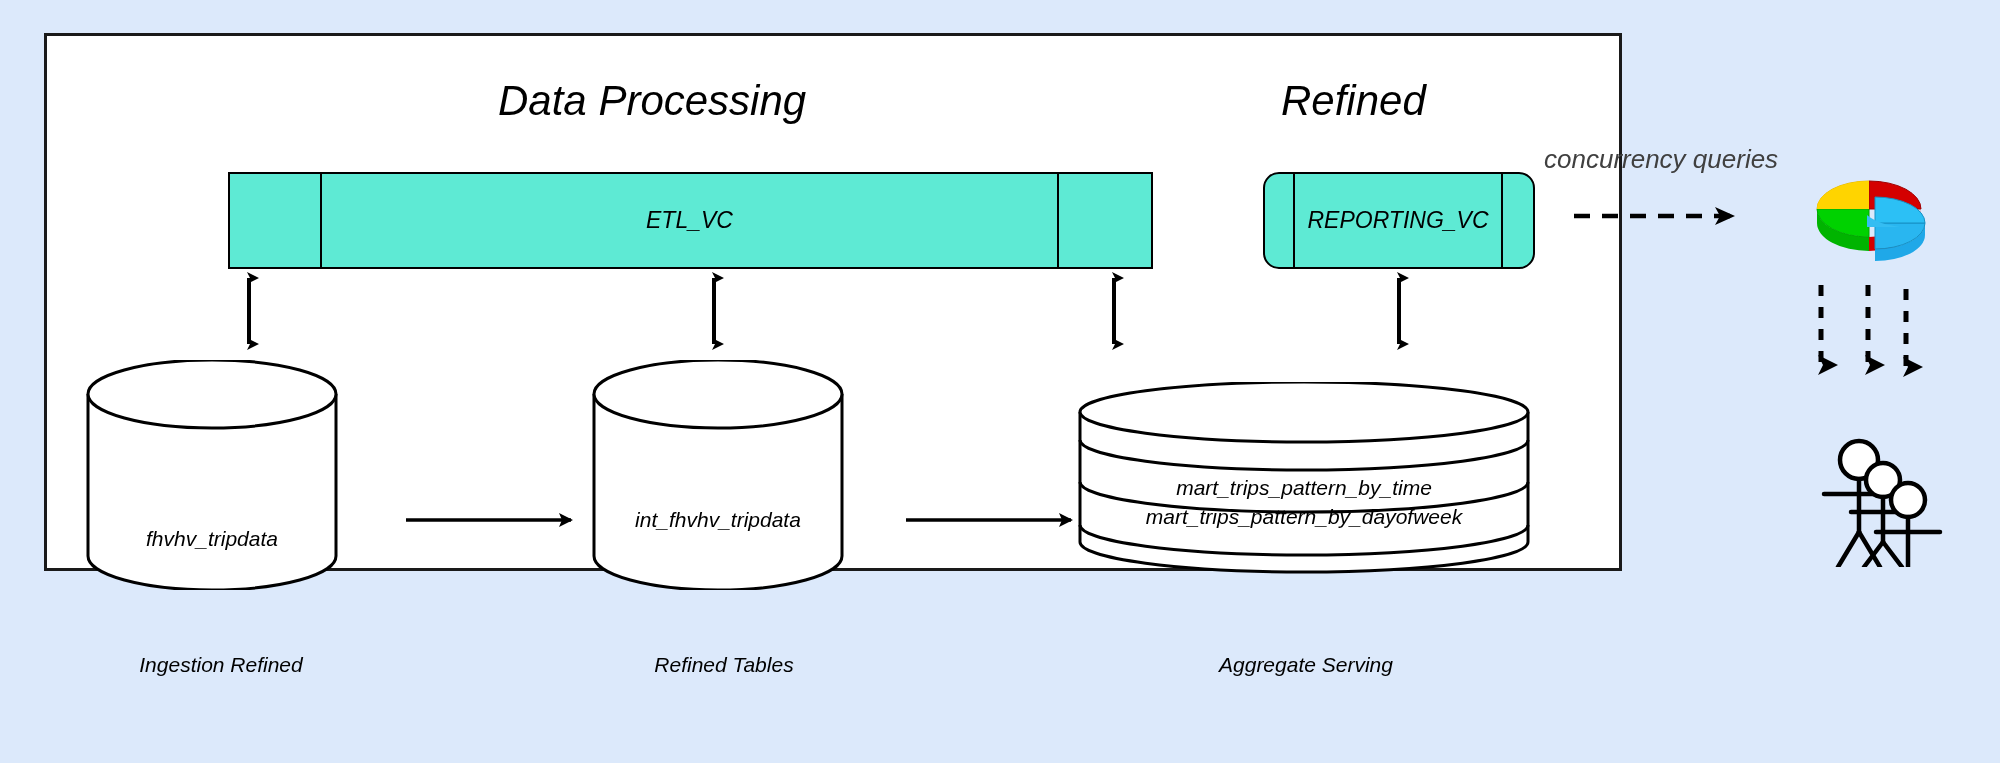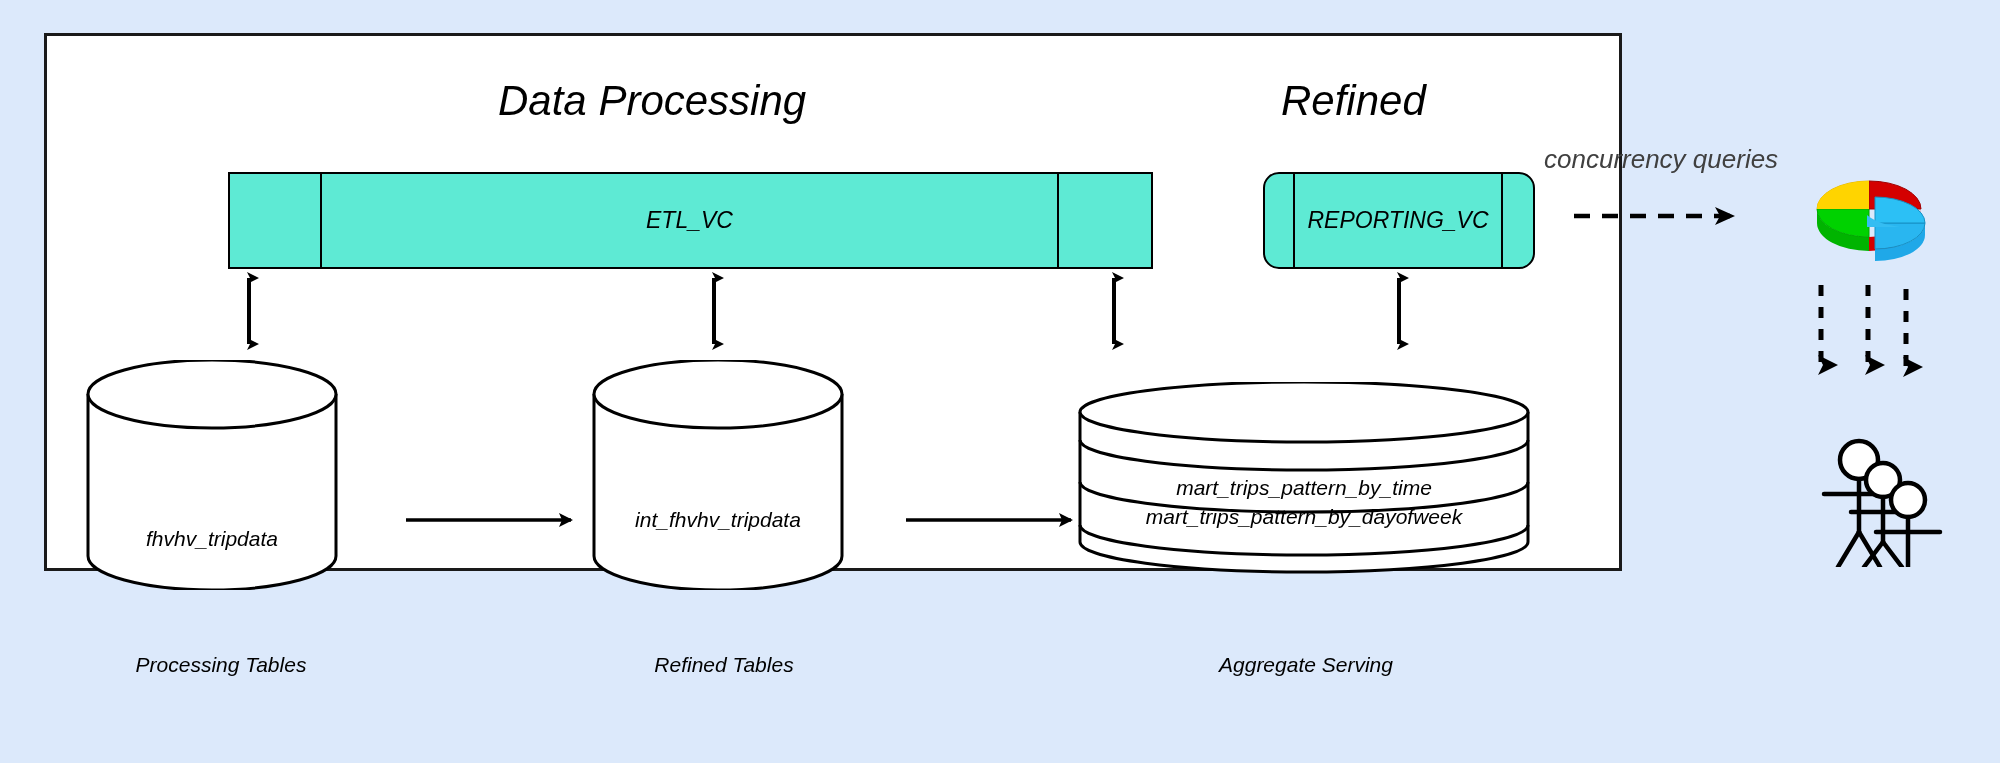--- a/index.html
+++ b/index.html
@@ -178,21 +178,21 @@
   <svg class="cyl" style="left:1058px;top:382px;" width="460" height="215">
     <path d="M6,30 L6,160 A224,30 0 0 0 454,160 L454,30" fill="#fff" stroke="#000" stroke-width="3"></path>
     <ellipse cx="230" cy="30" rx="224" ry="30" fill="#fff" stroke="#000" stroke-width="3"></ellipse>
     <path d="M6,58 A224,30 0 0 0 454,58" fill="none" stroke="#000" stroke-width="3"></path>
     <path d="M6,100 A224,30 0 0 0 454,100" fill="none" stroke="#000" stroke-width="3"></path>
     <path d="M6,143 A224,30 0 0 0 454,143" fill="none" stroke="#000" stroke-width="3"></path>
   </svg>
   <div class="cyl-label" style="left:1058px;top:448px;width:460px;margin-top:28px;">mart_trips_pattern_by_time</div>
   <div class="cyl-label" style="left:1058px;top:505px;width:460px;">mart_trips_pattern_by_dayofweek</div>
 
-  <div class="caption" id="cap-ingestion">Processing Tables</div>
+  <div class="caption" id="cap-ingestion">Ingestion Refined</div>
   <div class="caption" id="cap-refined">Refined Tables</div>
   <div class="caption" id="cap-aggregate">Aggregate Serving</div>
 
   <div id="concurrency">concurrency queries</div>
 
   <svg id="dash-right" width="200" height="40">
     <defs>
       <marker id="ah-r2" markerWidth="20" markerHeight="18" refX="17" refY="9" orient="auto" markerUnits="userSpaceOnUse">
         <path d="M0,0 L20,9 L0,18 L5,9 Z" fill="#000"></path>
       </marker>

